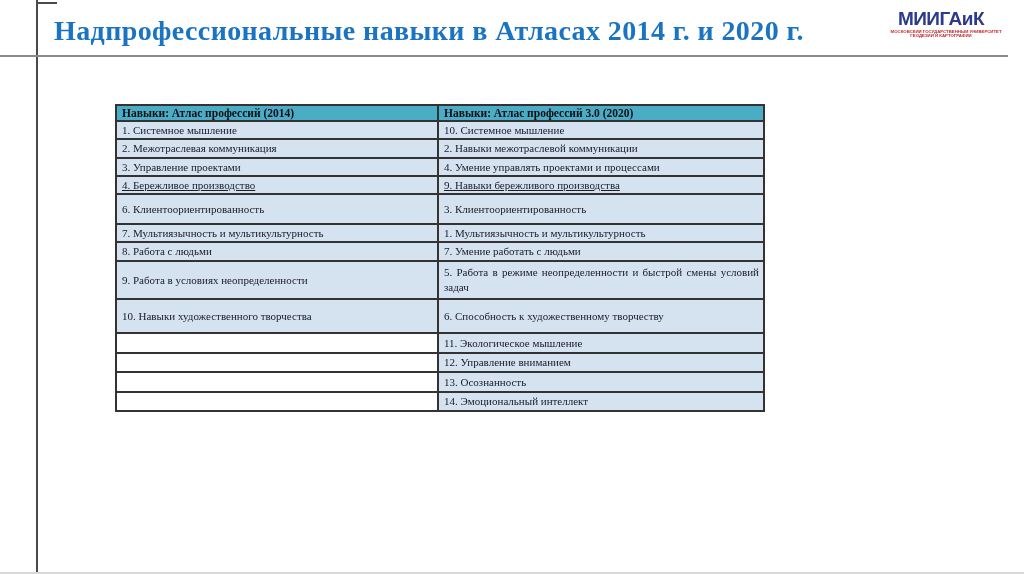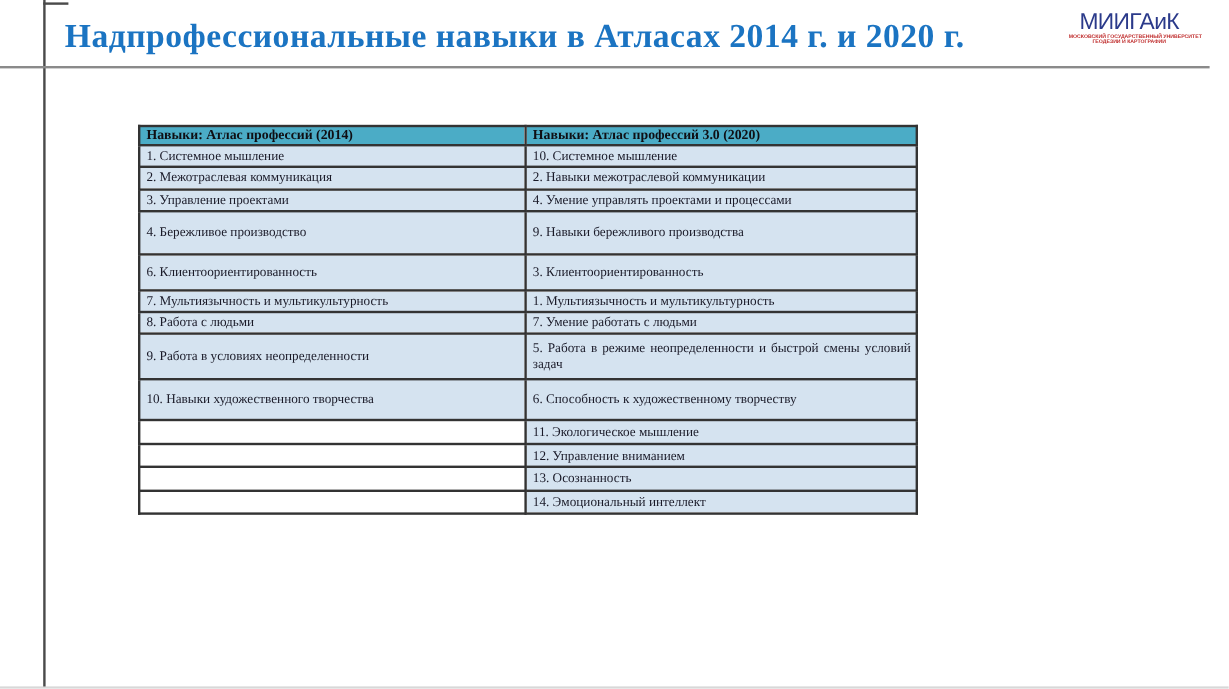--- a/index.html
+++ b/index.html
@@ -53,21 +53,21 @@
   .logo {
     position: absolute;
     right: 13px; top: 9px;
     width: 140px;
     text-align: center;
     z-index: 2;
     font-family: "Liberation Sans", sans-serif;
   }
   .logo-name {
     font-size: 19px;
-    font-weight: normal;
+    font-weight: bold;
     color: #2b3a8a;
     letter-spacing: -0.5px;
     line-height: 1;
   }
   .logo-sub {
     margin-top: 1px;
     color: #bf2b2b;
     font-weight: bold;
     font-size: 6px;
     line-height: 1.05;
@@ -144,21 +144,21 @@
           <td>10. Системное мышление</td>
         </tr>
         <tr style="height: 18px;">
           <td>2. Межотраслевая коммуникация</td>
           <td>2. Навыки межотраслевой коммуникации</td>
         </tr>
         <tr style="height: 18px;">
           <td>3. Управление проектами</td>
           <td>4. Умение управлять проектами и процессами</td>
         </tr>
-        <tr style="height: 36px;">
+        <tr style="height: 18px; text-decoration: underline;">
           <td>4. Бережливое производство</td>
           <td>9. Навыки бережливого производства</td>
         </tr>
         <tr style="height: 30px; padding-left: 47px;">
           <td>6. Клиентоориентированность</td>
           <td>3. Клиентоориентированность</td>
         </tr>
         <tr style="height: 18px;">
           <td>7. Мультиязычность и мультикультурность</td>
           <td>1. Мультиязычность и мультикультурность</td>

